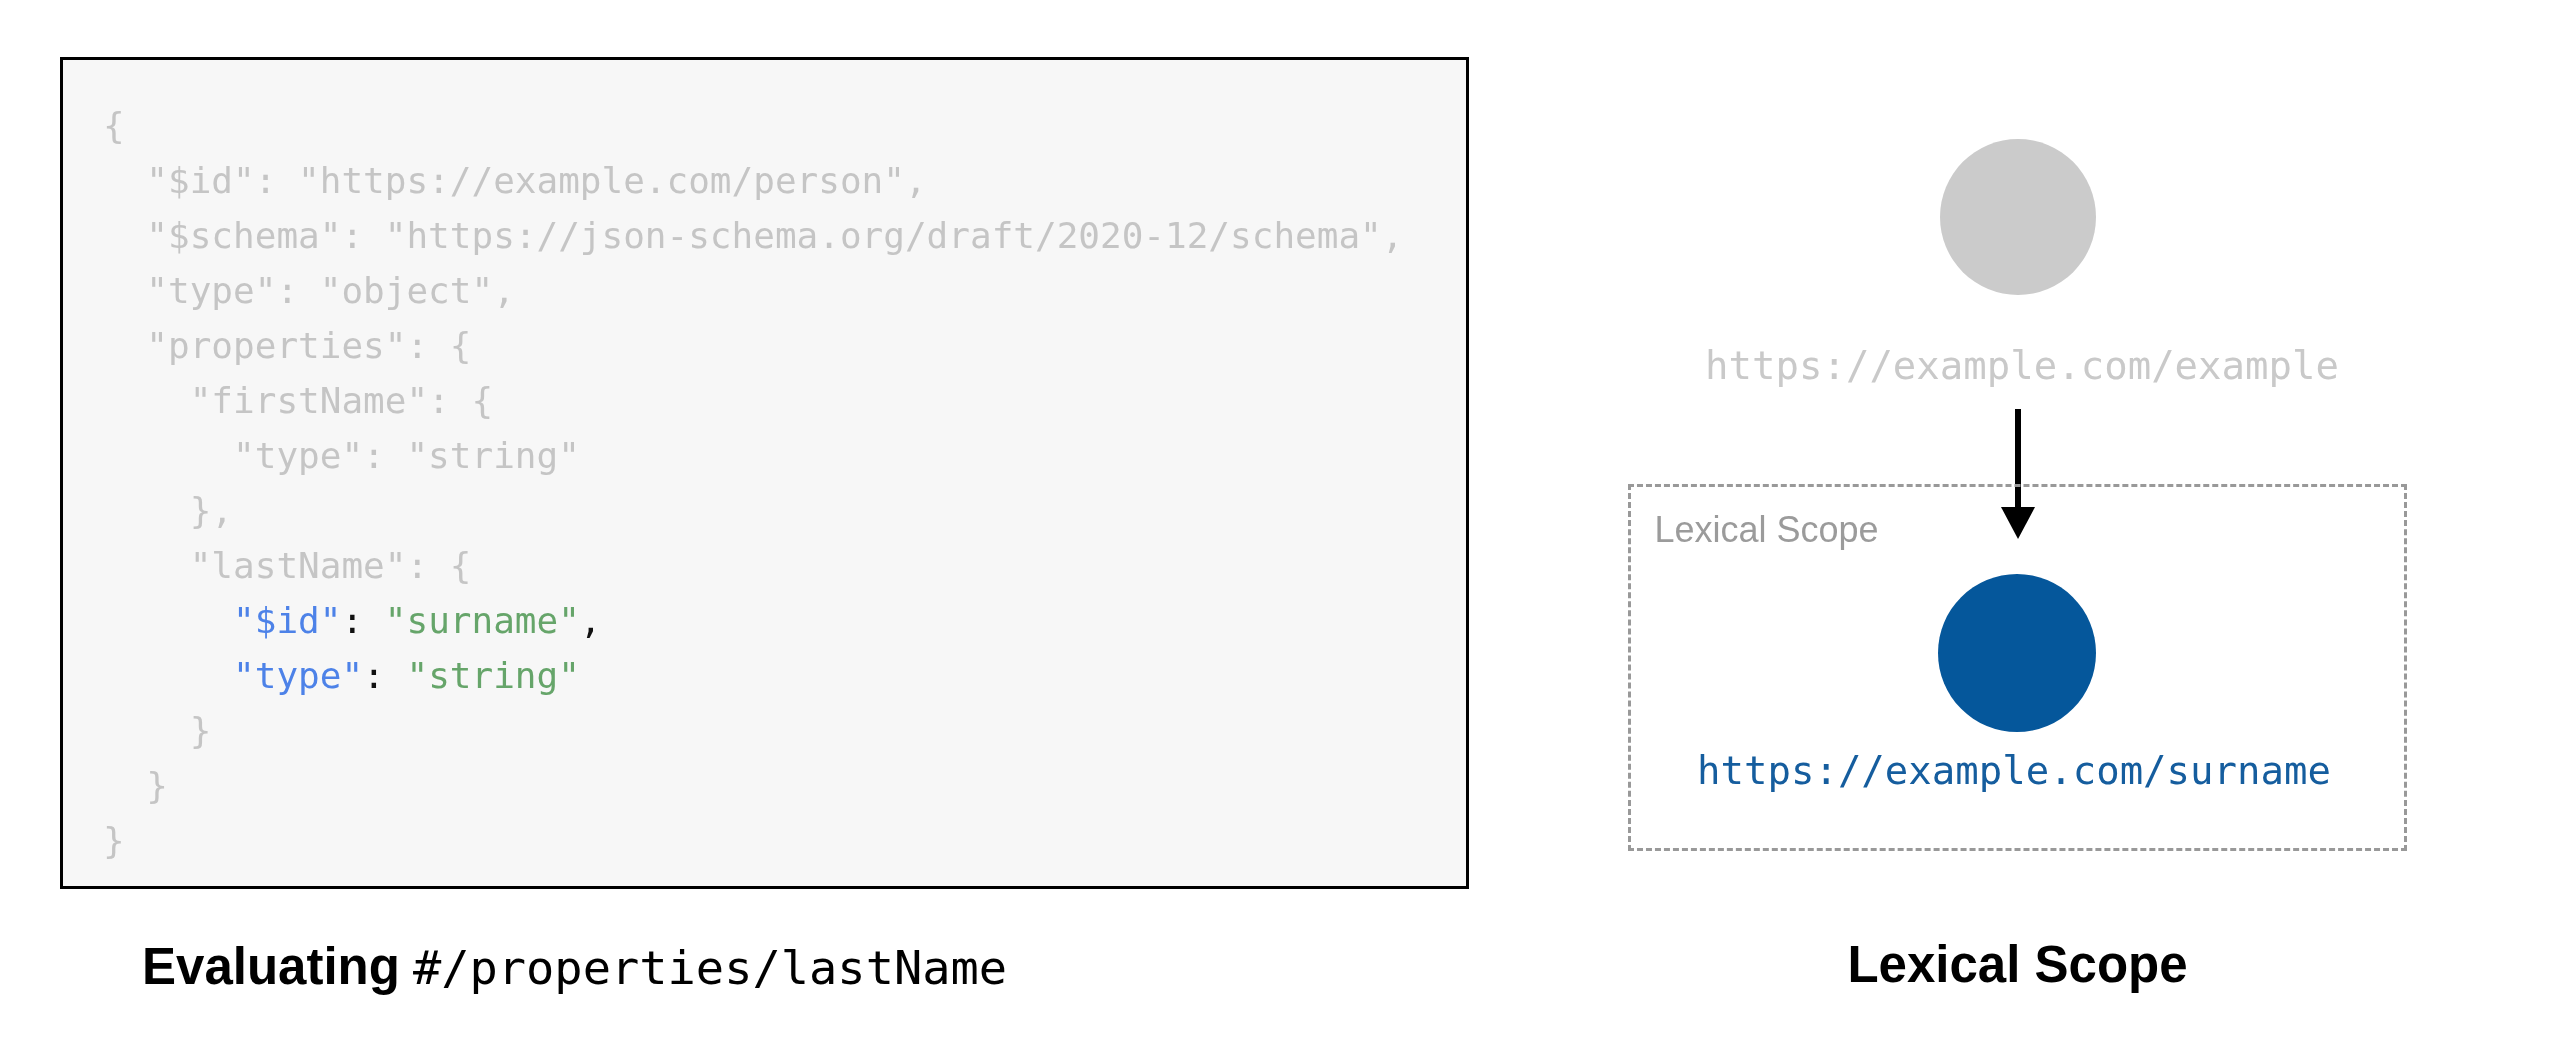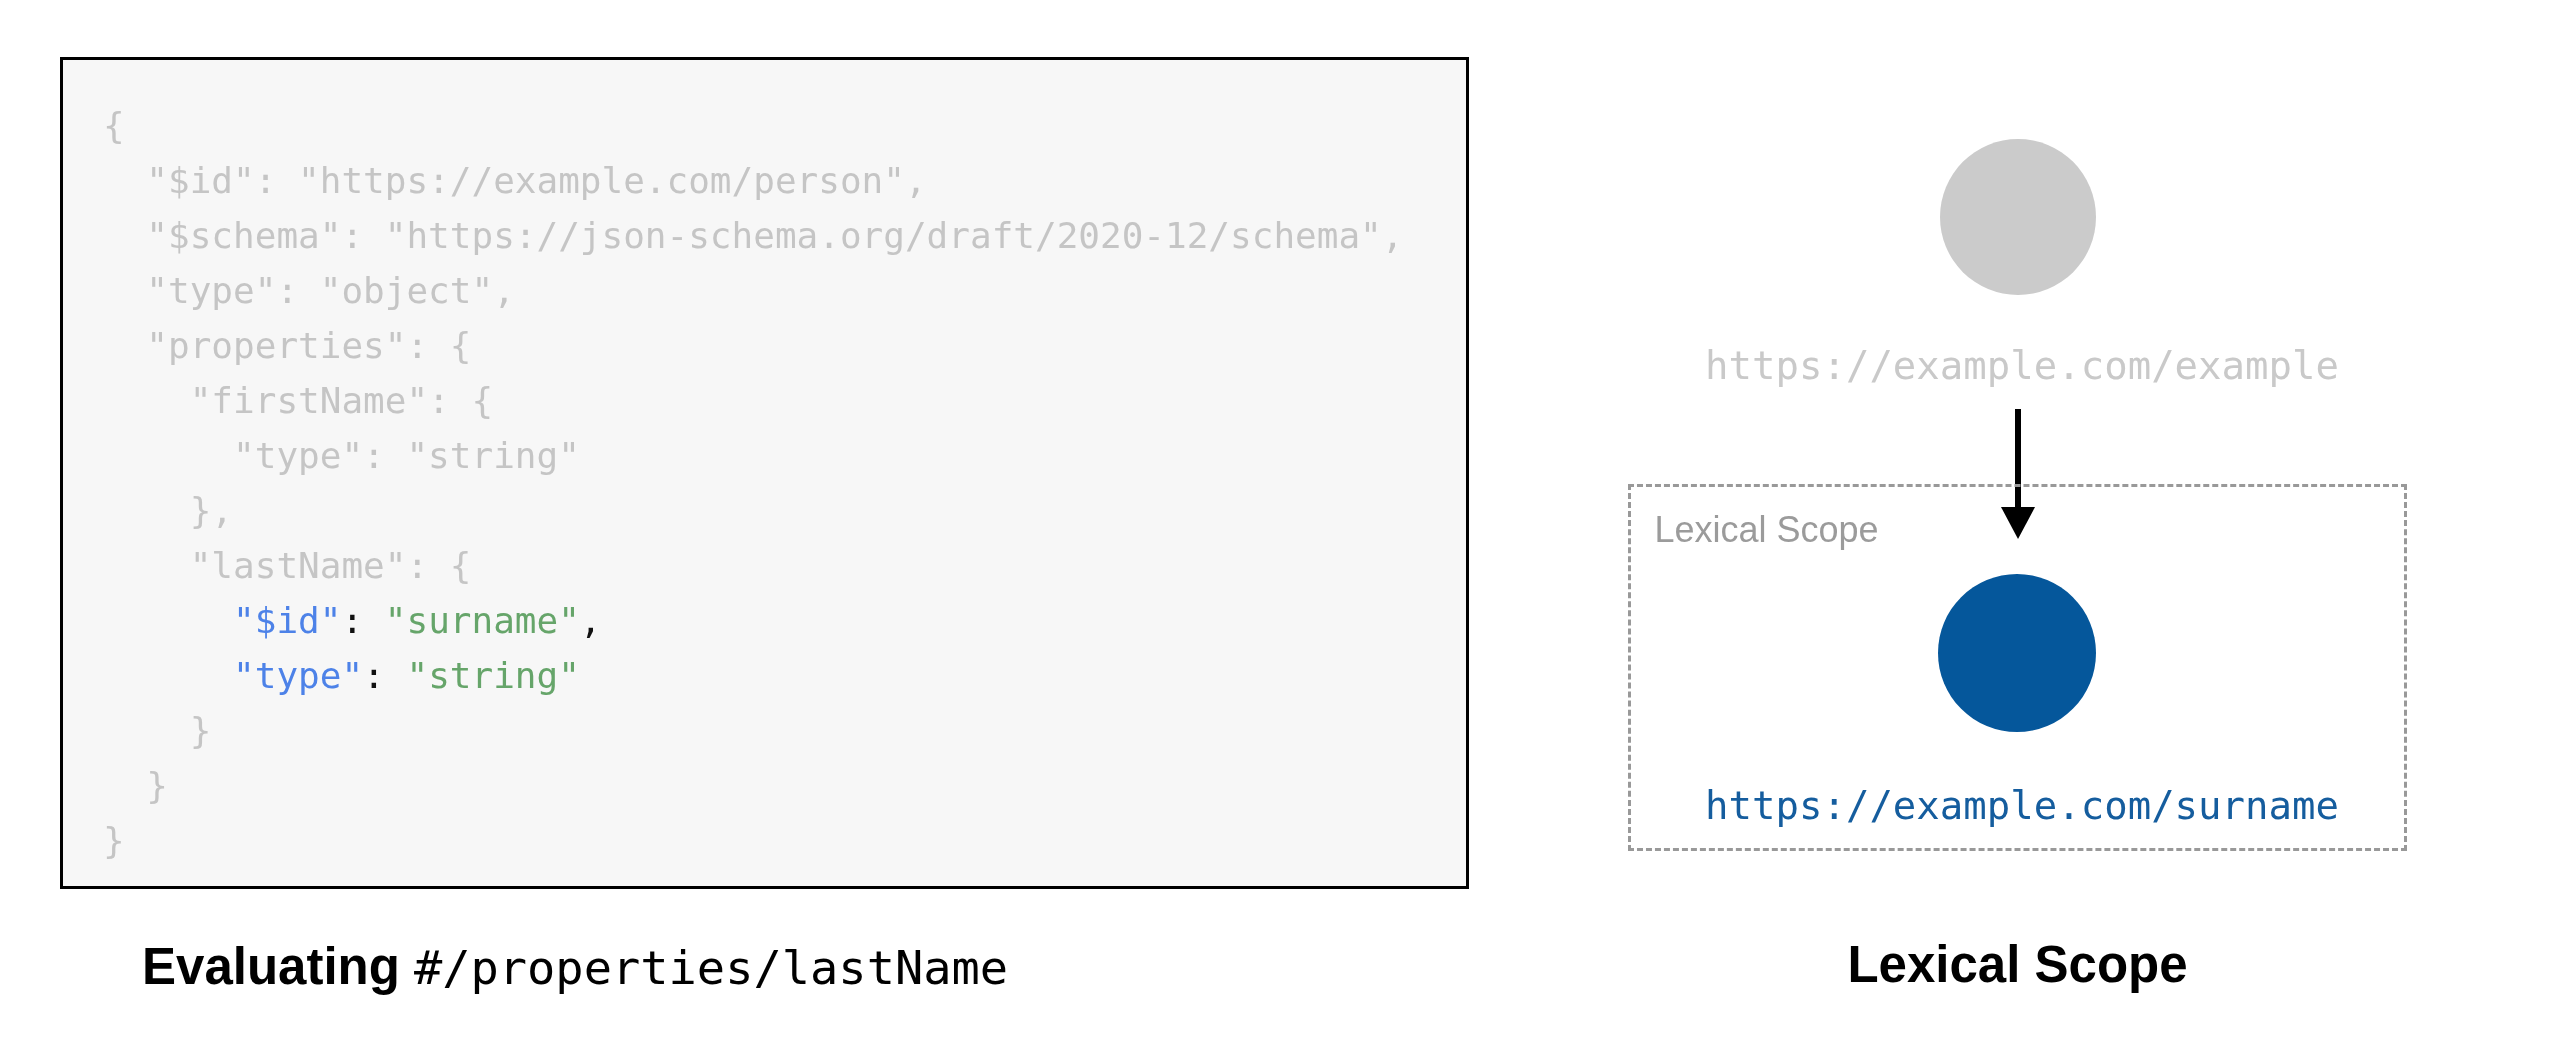--- a/index.html
+++ b/index.html
@@ -24,24 +24,24 @@
     white-space:pre; margin:0;
   }
   .code-line{white-space:pre;}
   .seg-dim{color:var(--code-dim);}
   .seg-key{color:var(--code-key);}
   .seg-str{color:var(--code-str);}
   .seg-pun{color:var(--code-pun);}
   
   .caption-left{
     position:absolute; left:142px; top:937px; white-space:nowrap;
-    display:flex; align-items:baseline; color:var(--caption);gap:14px;
+    display:flex; align-items:baseline; color:var(--caption);
   }
   .caption-left .bold{font-family:"Liberation Sans", sans-serif; font-weight:bold; font-size:51px;}
-  .caption-left .mono{font-family:"DejaVu Sans Mono", monospace; font-size:47px; margin-left:0;}
+  .caption-left .mono{font-family:"DejaVu Sans Mono", monospace; font-size:47px; margin-left:13px;}
   
   .gray-circle{
     position:absolute; left:1940px; top:139px; width:156px; height:156px;
     border-radius:50%; background:var(--gray-circle);
   }
   .gray-label{
     position:absolute; left:1697px; top:343px; width:650px; text-align:center;
     font-family:"DejaVu Sans Mono", monospace; font-size:39px; color:var(--gray-label);
     white-space:nowrap;
   }
@@ -60,21 +60,21 @@
   .scope-label{
     position:absolute; left:23.4px; top:22px;
     font-family:"Liberation Sans", sans-serif; font-size:36px; color:var(--scope-label);
     white-space:nowrap;
   }
   .blue-circle{
     position:absolute; left:1938px; top:574px; width:158px; height:158px;
     border-radius:50%; background:var(--blue-circle);
   }
   .blue-label{
-    position:absolute; left:1697px; top:783px; width:650px; text-align:center;
+    position:absolute; left:1697px; top:748px; width:650px; text-align:left;
     font-family:"DejaVu Sans Mono", monospace; font-size:39px; color:var(--blue-label);
     white-space:nowrap;
   }
   .caption-right{
     position:absolute; left:1628px; top:935px; width:779px; text-align:center;
     font-family:"Liberation Sans", sans-serif; font-weight:bold; font-size:51px;
     color:var(--caption); white-space:nowrap;
   }
 </style>
 </head>

